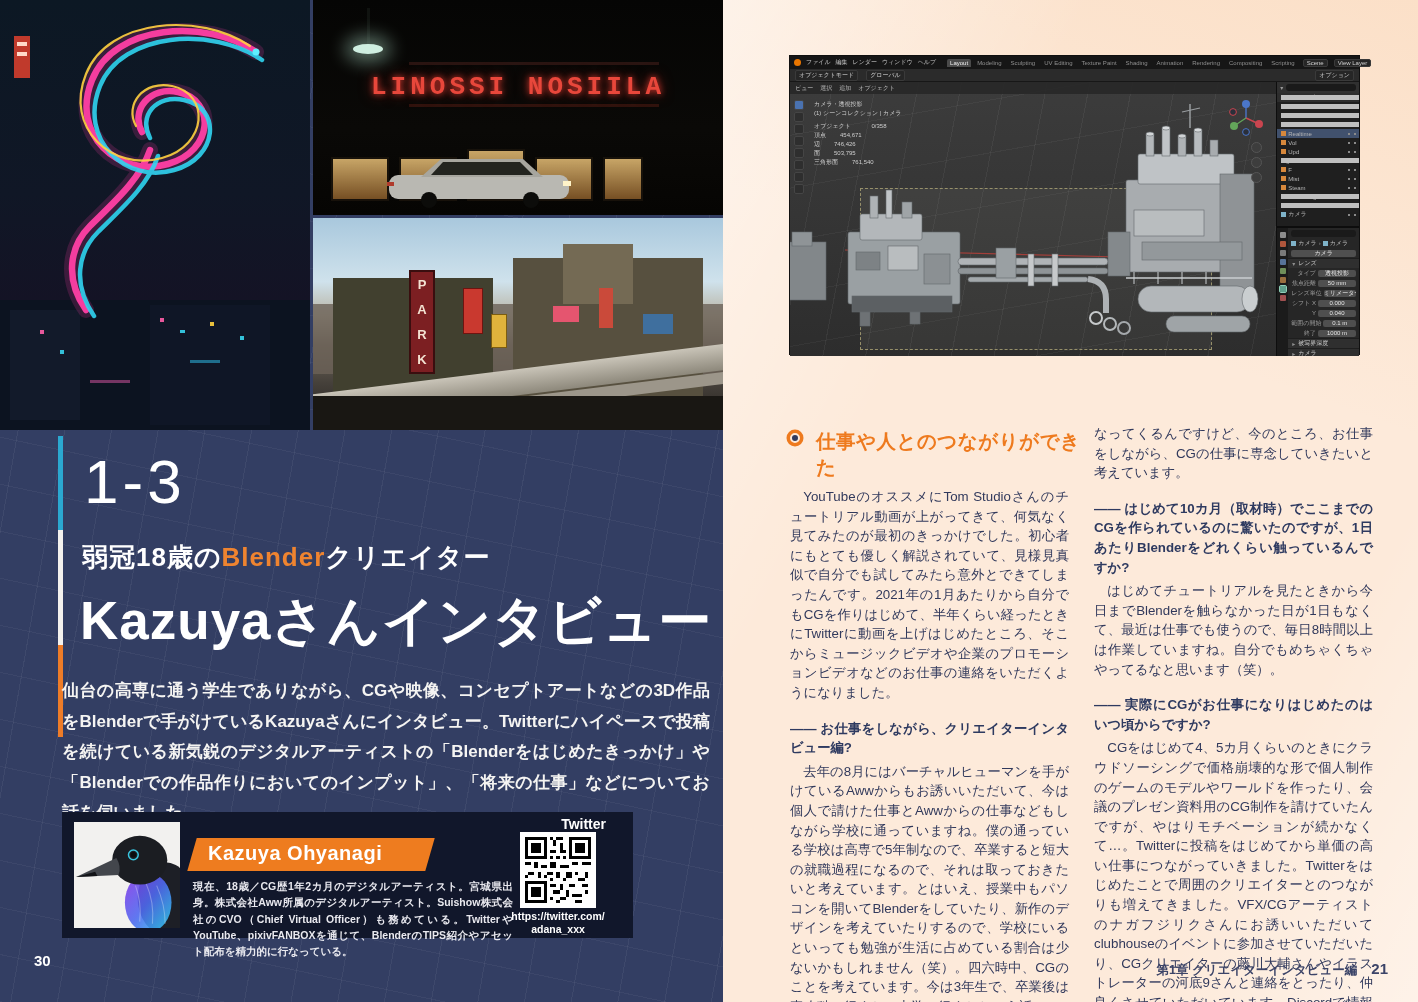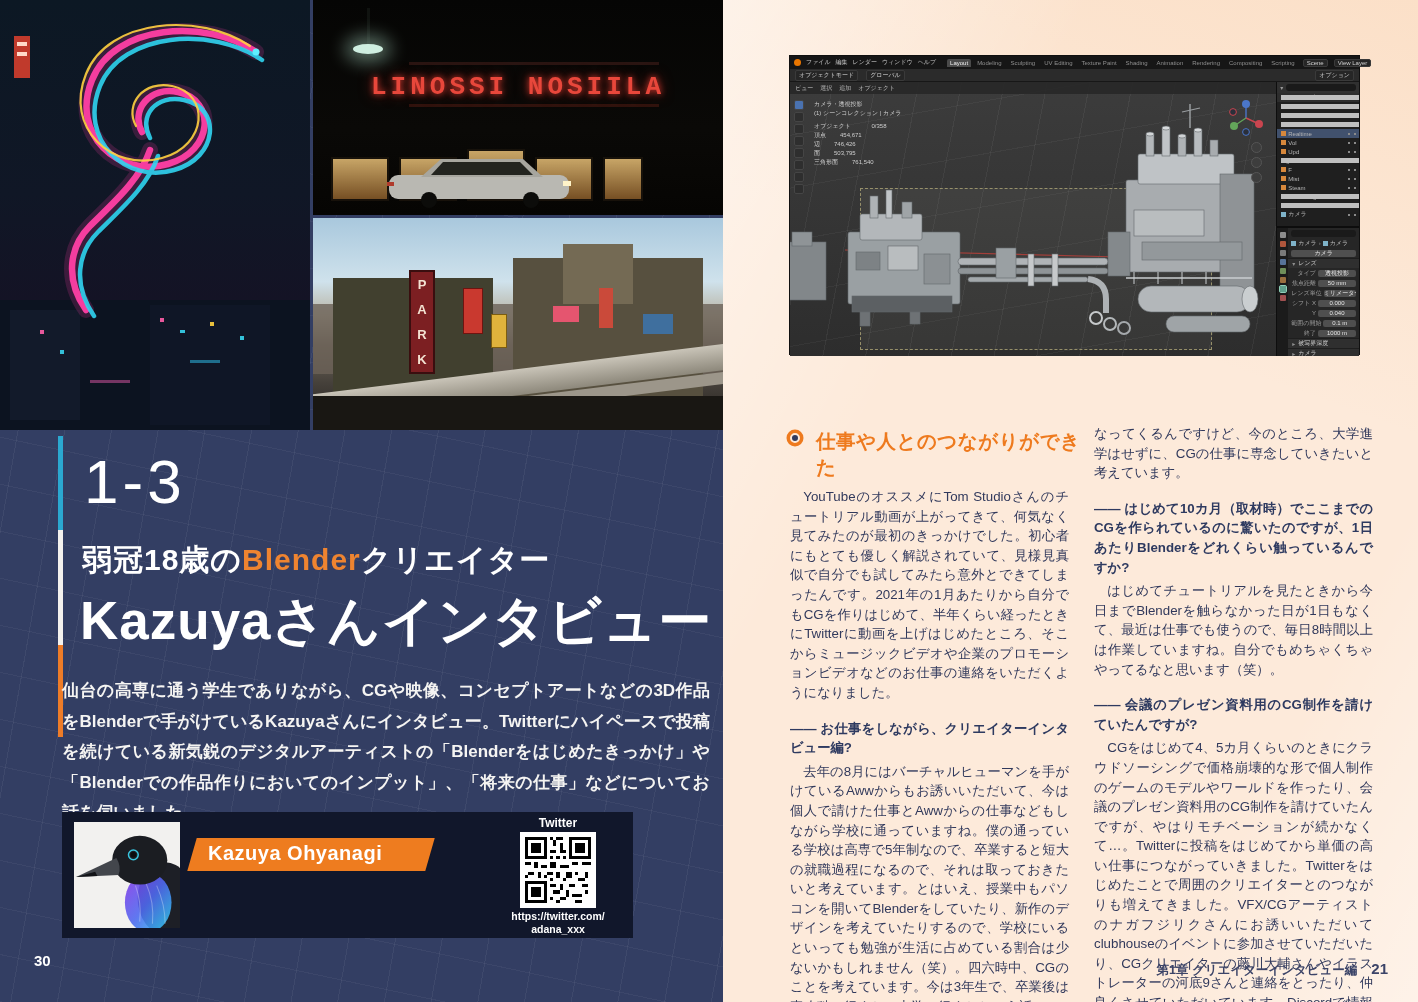--- a/index.html
+++ b/index.html
@@ -34,31 +34,31 @@
     display:flex; flex-direction:column; align-items:center; justify-content:space-around; color:#f3e2d2; font-weight:bold; font-size:13px; }
   .day-block { position:absolute; background:#4b443b; }
   .neon-chip { position:absolute; }
 
   .accent { position:absolute; left:58px; width:5px; }
   .accent-cyan   { top:436px; height:94px;  background:#2ba8d0; }
   .accent-white  { top:530px; height:115px; background:#f4f2ee; }
   .accent-orange { top:645px; height:92px;  background:#ee7c28; }
 
   .section-number { position:absolute; left:84px; top:446px; color:#fff; font-size:62px; letter-spacing:4px; font-weight:normal; }
-  .subtitle { position:absolute; left:82px; top:540px; color:#fff; font-size:30px; font-weight:bold; letter-spacing:1px; }
+  .subtitle { position:absolute; left:82px; top:540px; color:#fff; font-size:26px; font-weight:bold; letter-spacing:1px; }
   .subtitle .hl { color:#ef8430; }
   .main-title { position:absolute; left:80px; top:586px; color:#fff; font-size:53px; font-weight:bold; letter-spacing:1px; }
   .lead { position:absolute; left:62px; top:676px; width:648px; color:#f5f4f2; font-size:17px; line-height:30.5px; font-weight:bold; text-align:justify; }
 
   .profile-card { position:absolute; left:62px; top:812px; width:571px; height:126px; background:#11172b; }
   .avatar { position:absolute; left:12px; top:10px; width:106px; height:106px; background:#f4f3f1; overflow:hidden; }
   .ribbon { position:absolute; left:130px; top:26px; width:238px; height:33px; background:#ee7c1f; transform:skewX(-16deg); }
   .ribbon-text { position:absolute; left:146px; top:30px; color:#fff; font-size:20px; font-weight:bold; letter-spacing:.5px; }
   .bio { position:absolute; left:131px; top:66px; width:320px; color:#e9e9ef; font-size:10.5px; line-height:16.3px; font-weight:bold; text-align:justify; }
-  .qr-label { position:absolute; left:448px; top:4px; width:96px; text-align:center; color:#fff; font-size:12px; font-weight:bold; }
+  .qr-label { position:absolute; left:448px; top:4px; width:96px; text-align:right; color:#fff; font-size:14px; font-weight:bold; }
   .qr-box { position:absolute; left:458px; top:20px; width:76px; height:76px; background:#fff; padding:5px; }
   .qr-url { position:absolute; left:430px; top:98px; width:132px; text-align:center; color:#fff; font-size:10.5px; font-weight:bold; line-height:13px; }
   .pn-left { position:absolute; left:34px; top:952px; color:#fff; font-size:15px; font-weight:bold; }
 
   
   .page-right { position:absolute; left:723px; top:0; width:695px; height:1002px; background:#fdeada; overflow:hidden; }
   .page-right::before { content:""; position:absolute; inset:0;
     background:
       linear-gradient(118deg, rgba(255,255,255,.5) 0%, rgba(255,255,255,0) 30%),
       linear-gradient(298deg, rgba(255,255,255,.4) 0%, rgba(255,255,255,0) 22%),
@@ -243,20 +243,21 @@
           </g>
           <ellipse cx="62" cy="36" rx="26" ry="23" fill="#1b1d22"></ellipse>
           <path d="M40,34 L2,52 L42,50 Q45,42 40,34 Z" fill="#43464c"></path>
           <path d="M2,52 L20,47 L22,51 Z" fill="#121317"></path>
           <circle cx="56" cy="31" r="4.6" fill="none" stroke="#39c6e0" stroke-width="1.4"></circle>
           <circle cx="56" cy="31" r="2.6" fill="#0b0c0e"></circle>
         </svg>
       </div>
       <div class="ribbon"></div>
       <div class="ribbon-text">Kazuya Ohyanagi</div>
+      <p class="bio">現在、18歳／CG歴1年2カ月のデジタルアーティスト。宮城県出身。株式会社Aww所属のデジタルアーティスト。Suishow株式会社のCVO（Chief Virtual Officer）も務めている。TwitterやYouTube、pixivFANBOXを通じて、BlenderのTIPS紹介やアセット配布を精力的に行なっている。</p>
       <div class="qr-label">Twitter</div>
       <div class="qr-box">
         <svg width="66" height="66" viewBox="0 0 21 21" shape-rendering="crispEdges">
           <rect width="21" height="21" fill="#fff"></rect>
           <g fill="#000">
             <path d="M0,0h7v7h-7z M1,1v5h5v-5z" fill-rule="evenodd"></path>
               <rect x="2" y="2" width="3" height="3"></rect>
             <path d="M14,0h7v7h-7z M15,1v5h5v-5z" fill-rule="evenodd"></path>
               <rect x="16" y="2" width="3" height="3"></rect>
             <path d="M0,14h7v7h-7z M1,15v5h5v-5z" fill-rule="evenodd"></path>
@@ -613,24 +614,24 @@
       </div>
     </div>
 
     <div class="col col-1">
       <p class="a">YouTubeのオススメにTom Studioさんのチュートリアル動画が上がってきて、何気なく見てみたのが最初のきっかけでした。初心者にもとても優しく解説されていて、見様見真似で自分でも試してみたら意外とできてしまったんです。2021年の1月あたりから自分でもCGを作りはじめて、半年くらい経ったときにTwitterに動画を上げはじめたところ、そこからミュージックビデオや企業のプロモーションビデオなどのお仕事の連絡をいただくようになりました。</p>
       <p class="q">―― お仕事をしながら、クリエイターインタビュー編?</p>
       <p class="a">去年の8月にはバーチャルヒューマンを手がけているAwwからもお誘いいただいて、今は個人で請けた仕事とAwwからの仕事などもしながら学校に通っていますね。僕の通っている学校は高専で5年制なので、卒業すると短大の就職過程になるので、それは取っておきたいと考えています。とはいえ、授業中もパソコンを開いてBlenderをしていたり、新作のデザインを考えていたりするので、学校にいるといっても勉強が生活に占めている割合は少ないかもしれません（笑）。四六時中、CGのことを考えています。今は3年生で、卒業後は専攻科に行くか、大学に行くかという話に</p>
     </div>
 
     <div class="col col-2">
-      <p class="a" style="text-indent:0">なってくるんですけど、今のところ、大学進学はせずに、CGの仕事に専念していきたいと考えています。</p>
+      <p class="a" style="text-indent:0">なってくるんですけど、今のところ、お仕事をしながら、CGの仕事に専念していきたいと考えています。</p>
       <p class="q">―― はじめて10カ月（取材時）でここまでのCGを作られているのに驚いたのですが、1日あたりBlenderをどれくらい触っているんですか?</p>
       <p class="a">はじめてチュートリアルを見たときから今日までBlenderを触らなかった日が1日もなくて、最近は仕事でも使うので、毎日8時間以上は作業していますね。自分でもめちゃくちゃやってるなと思います（笑）。</p>
-      <p class="q">―― 会議のプレゼン資料用のCG制作を請けていたんですが?</p>
+      <p class="q">―― 実際にCGがお仕事になりはじめたのはいつ頃からですか?</p>
       <p class="a">CGをはじめて4、5カ月くらいのときにクラウドソーシングで価格崩壊的な形で個人制作のゲームのモデルやワールドを作ったり、会議のプレゼン資料用のCG制作を請けていたんですが、やはりモチベーションが続かなくて…。Twitterに投稿をはじめてから単価の高い仕事につながっていきました。Twitterをはじめたことで周囲のクリエイターとのつながりも増えてきました。VFX/CGアーティストのナガフジリクさんにお誘いいただいてclubhouseのイベントに参加させていただいたり、CGクリエイターの藤川大輔さんやイラストレーターの河底9さんと連絡をとったり、仲良くさせていただいています。Discordで情報交換したり、リファレンスを見せ合ったりできるのも創作活動を続けていくうえで、いい刺激になっています。</p>
     </div>
 
     <div class="footer-right">
       <span>第1章 クリエイターインタビュー編</span>
       <span class="pn">21</span>
     </div>
   </div>
 </div>
 

